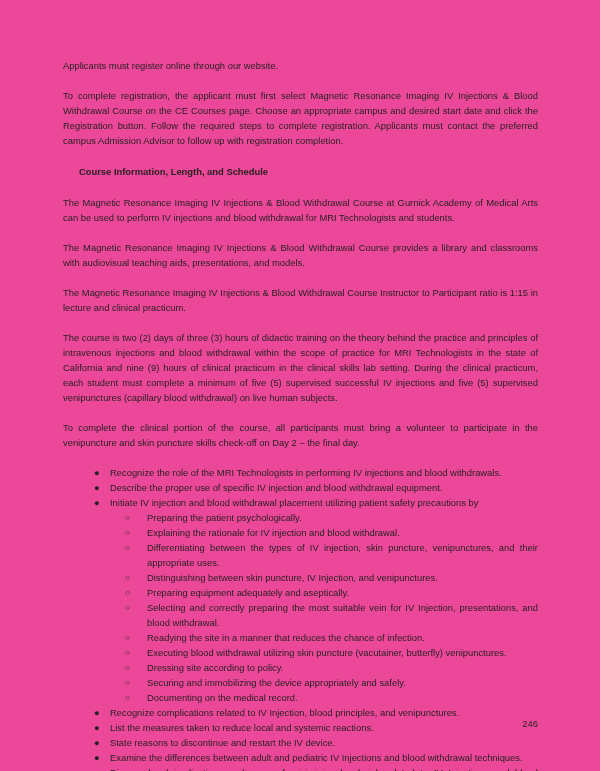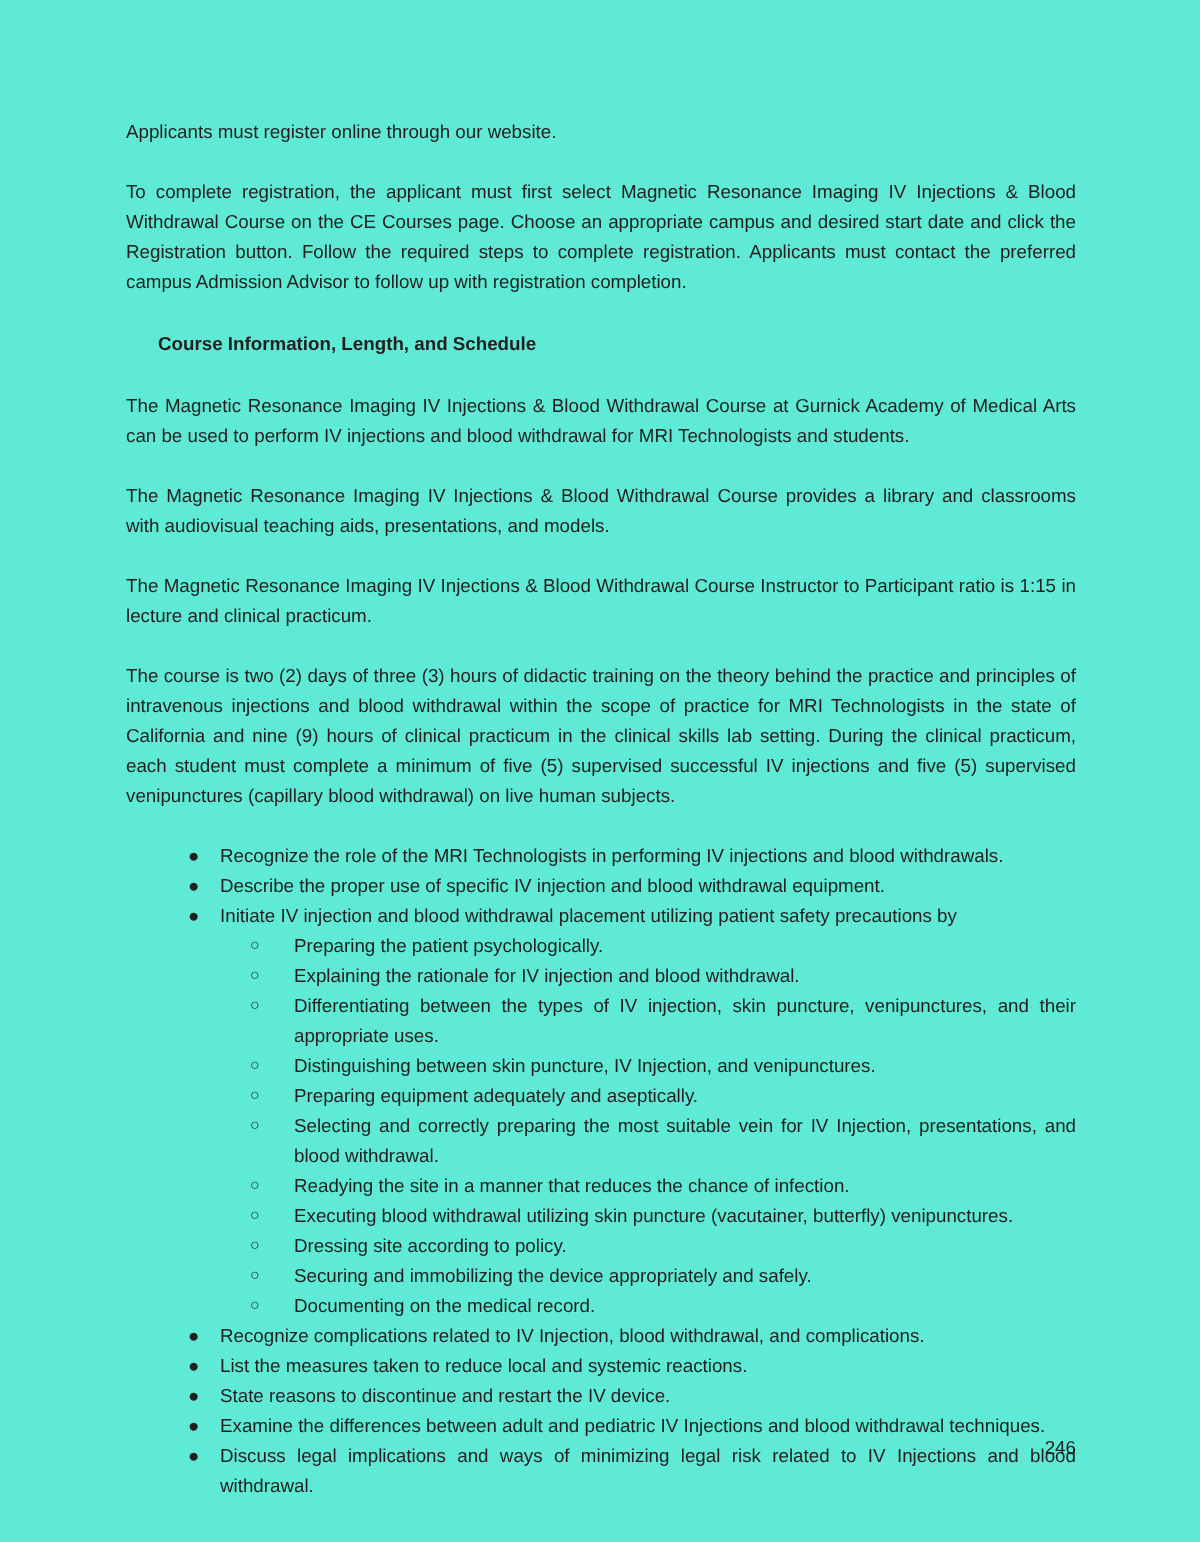--- a/index.html
+++ b/index.html
@@ -9,21 +9,21 @@
     background: #ffffff;
   }
   body {
     font-family: "Liberation Sans", sans-serif;
     color: #231f20;
   }
   .page {
     position: relative;
     width: 600px;
     height: 771px;
-    background: #5eead4;
+    background: #ec4899;
     box-sizing: border-box;
     overflow: hidden;
   }
   .content {
     position: absolute;
     left: 63px;
     top: 58px;
     width: 475px;
   }
   .para {
@@ -110,20 +110,21 @@
 
     <h2 class="heading">Course Information, Length, and Schedule</h2>
     <p class="para">The Magnetic Resonance Imaging IV Injections &amp; Blood Withdrawal Course at Gurnick Academy of Medical Arts can be used to perform IV injections and blood withdrawal for MRI Technologists and students.</p>
 
     <p class="para">The Magnetic Resonance Imaging IV Injections &amp; Blood Withdrawal Course provides a library and classrooms with audiovisual teaching aids, presentations, and models.</p>
 
     <p class="para">The Magnetic Resonance Imaging IV Injections &amp; Blood Withdrawal Course Instructor to Participant ratio is 1:15 in lecture and clinical practicum.</p>
 
     <p class="para">The course is two (2) days of three (3) hours of didactic training on the theory behind the practice and principles of intravenous injections and blood withdrawal within the scope of practice for MRI Technologists in the state of California and nine (9) hours of clinical practicum in the clinical skills lab setting. During the clinical practicum, each student must complete a minimum of five (5) supervised successful IV injections and five (5) supervised venipunctures (capillary blood withdrawal) on live human subjects.</p>
 
+    <p class="para">To complete the clinical portion of the course, all participants must bring a volunteer to participate in the venipuncture and skin puncture skills check-off on Day 2 – the final day.</p>
 
 
     <ul class="lvl1">
 
       <li class="item1">
         <span class="b1">●</span>
         <span class="item-text">Recognize the role of the MRI Technologists in performing IV injections and blood withdrawals.</span>
       </li>
 
       <li class="item1">
@@ -178,21 +179,21 @@
           </li>
           <li class="item2">
             <span class="b2">○</span>
             <span class="item-text">Documenting on the medical record.</span>
           </li>
         </ul>
       </li>
 
       <li class="item1">
         <span class="b1">●</span>
-        <span class="item-text">Recognize complications related to IV Injection, blood withdrawal, and complications.</span>
+        <span class="item-text">Recognize complications related to IV Injection, blood principles, and venipunctures.</span>
       </li>
 
       <li class="item1">
         <span class="b1">●</span>
         <span class="item-text">List the measures taken to reduce local and systemic reactions.</span>
       </li>
 
       <li class="item1">
         <span class="b1">●</span>
         <span class="item-text">State reasons to discontinue and restart the IV device.</span>

